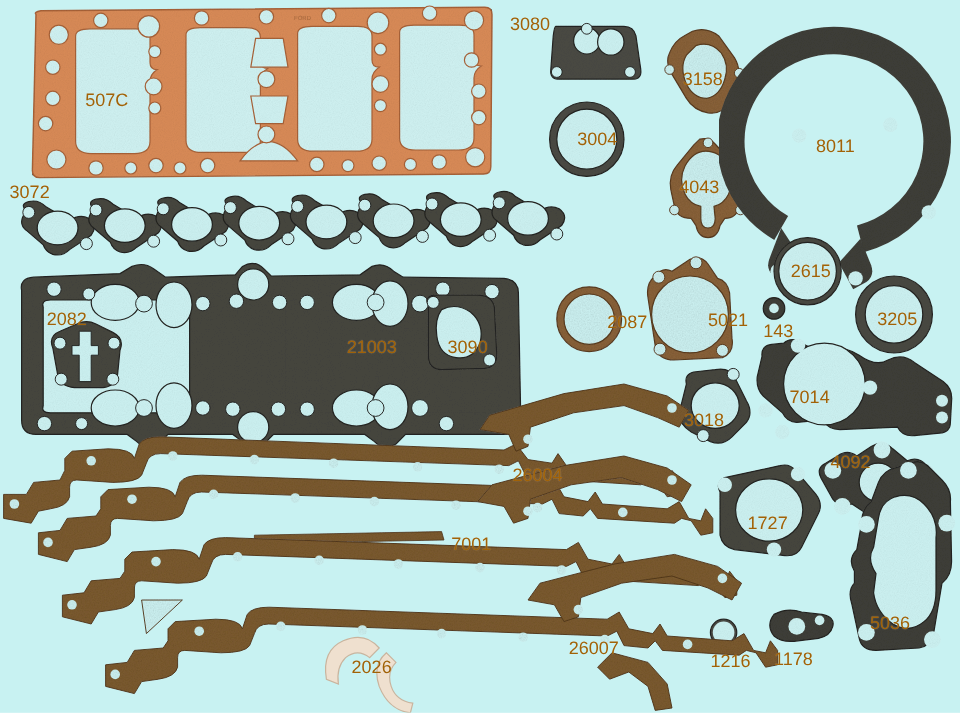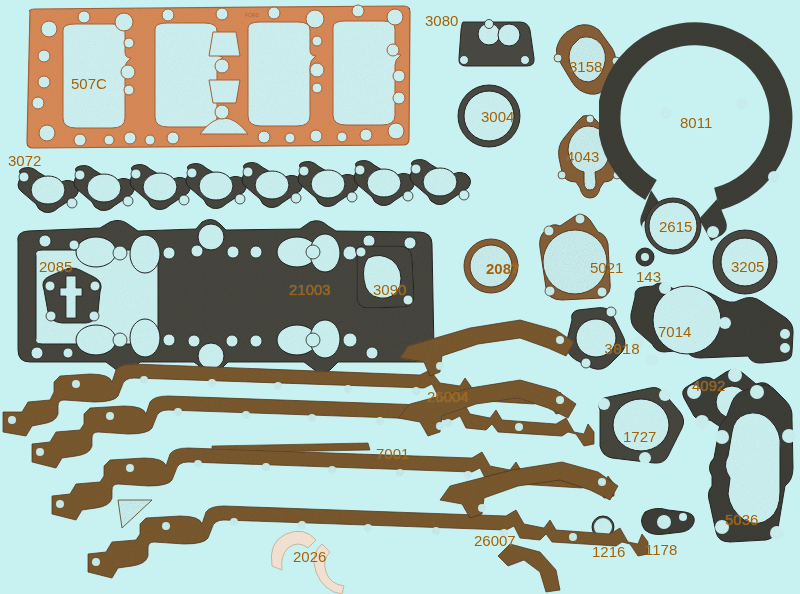--- a/index.html
+++ b/index.html
@@ -496,29 +496,29 @@
   </svg>
 
   <div class="lbl" style="left:71px;  top:75px;">507C</div>
   <div class="lbl" style="left:425px; top:12px;">3080</div>
   <div class="lbl" style="left:569px; top:58px;text-align:center;">3158</div>
   <div class="lbl" style="left:680px; top:96px;margin-top:18px;">8011</div>
   <div class="lbl" style="left:481px; top:108px;">3004</div>
   <div class="lbl" style="left:566px; top:148px;">4043</div>
   <div class="lbl" style="left:8px;   top:152px;">3072</div>
   <div class="lbl" style="left:659px; top:218px;">2615</div>
-  <div class="lbl" style="left:486px; top:260px;font-weight:bold;">2087</div>
-  <div class="lbl" style="left:39px;  top:258px;">2085</div>
+  <div class="lbl" style="left:506px; top:260px;">2087</div>
+  <div class="lbl" style="left:39px;  top:258px;">2082</div>
   <div class="lbl" style="left:590px; top:259px;">5021</div>
   <div class="lbl" style="left:636px; top:268px;">143</div>
   <div class="lbl" style="left:731px; top:258px;">3205</div>
   <div class="lbl" style="left:289px; top:281px;">21003</div>
   <div class="lbl" style="left:373px; top:281px;">3090</div>
   <div class="lbl" style="left:658px; top:323px;">7014</div>
-  <div class="lbl" style="left:604px; top:342px;font-family:Liberation Mono, monospace;">3018</div>
+  <div class="lbl" style="left:570px; top:342px;">3018</div>
   <div class="lbl" style="left:692px; top:377px;">4092</div>
   <div class="lbl" style="left:427px; top:388px;">26004</div>
   <div class="lbl" style="left:623px; top:428px;">1727</div>
   <div class="lbl" style="left:376px; top:445px;">7001</div>
   <div class="lbl" style="left:725px; top:511px;">5036</div>
   <div class="lbl" style="left:458px; top:532px;margin-left:16px;">26007</div>
   <div class="lbl" style="left:592px; top:543px;">1216</div>
   <div class="lbl" style="left:645px; top:541px;">1178</div>
   <div class="lbl" style="left:293px; top:548px;">2026</div>
 

